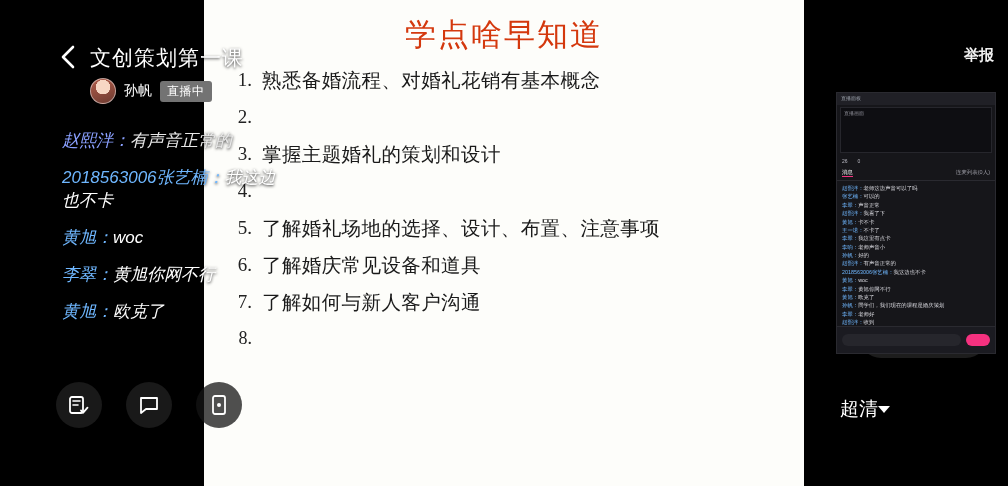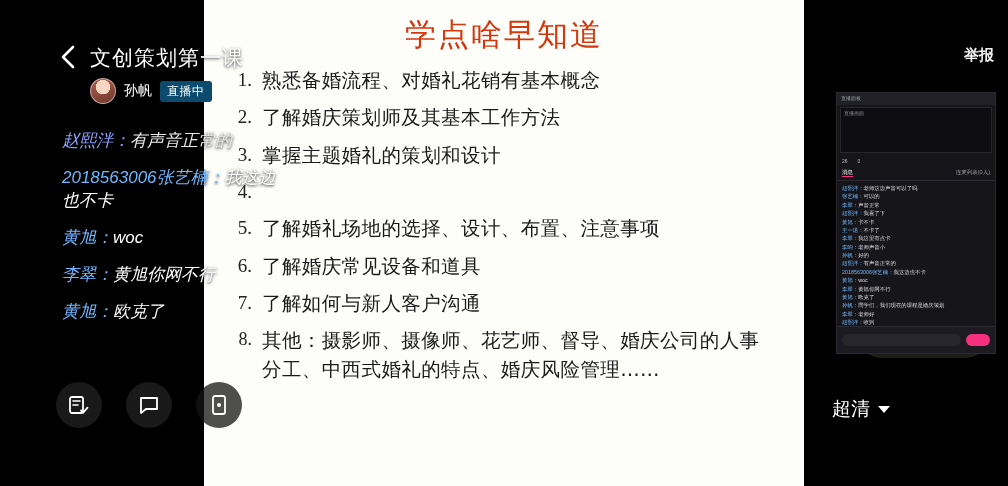--- a/index.html
+++ b/index.html
@@ -24,21 +24,21 @@
   .back-arrow{position:absolute;left:56px;top:44px;width:26px;height:26px;cursor:pointer;}
   .back-arrow svg{display:block;}
   .room-title{position:absolute;left:90px;top:44px;color:#fff;font-size:21px;font-weight:normal;
               letter-spacing:1px;text-shadow:0 1px 3px rgba(0,0,0,.8);}
   .host{position:absolute;left:90px;top:78px;display:flex;align-items:center;gap:8px;}
   .avatar{width:26px;height:26px;border-radius:50%;background:
       radial-gradient(circle at 50% 34%, #f7d7c4 0 36%, rgba(0,0,0,0) 37%),
       linear-gradient(160deg,#b15d4a,#6d3a30);
       border:1px solid rgba(255,255,255,.5);box-sizing:border-box;}
   .host-name{color:#fff;font-size:14px;text-shadow:0 1px 3px rgba(0,0,0,.9);}
-  .live-badge{background:#0c4a6e;color:#fff;font-size:12px;border-radius:3px;padding:2px 7px;
+  .live-badge{background:#737373;color:#fff;font-size:12px;border-radius:3px;padding:2px 7px;
               letter-spacing:.5px;}
   .report{position:absolute;right:14px;top:46px;color:#fff;font-size:15px;opacity:.95;cursor:pointer;
           text-shadow:0 1px 3px rgba(0,0,0,.9);font-weight:bold;}
 
   
   .chat{position:absolute;left:62px;top:130px;width:240px;}
   .chat-line{margin-bottom:14px;font-size:17px;line-height:1.35;text-shadow:0 1px 3px rgba(0,0,0,.9);
              white-space:nowrap;font-style:italic;}
   .cn{color:#6fb7ff;}
   .cn.purple{color:#8aa0ff;}
@@ -46,21 +46,21 @@
   .cm.dim{color:#e8e8e8;}
   .c-wrap{white-space:normal;}
 
   
   .round-btn{position:absolute;bottom:58px;width:46px;height:46px;border-radius:50%;
              background:rgba(40,40,40,.62);display:flex;align-items:center;justify-content:center;
              cursor:pointer;}
   .rb1{left:56px;} .rb2{left:126px;} .rb3{left:196px;background:rgba(20,20,20,.75);}
 
   
-  .quality{position:absolute;right:118px;bottom:64px;display:flex;align-items:center;gap:8px;
+  .quality{position:absolute;right:118px;bottom:64px;display:flex;align-items:center;
            color:#fff;font-size:19px;text-shadow:0 1px 3px rgba(0,0,0,.9);cursor:pointer;}
   .caret{width:0;height:0;border-left:6px solid transparent;border-right:6px solid transparent;
          border-top:7px solid #fff;}
 
   
   .like-wrap{position:absolute;right:16px;bottom:52px;width:62px;height:62px;}
   .like-btn{width:62px;height:62px;border-radius:50%;background:#ffffff;display:flex;
             align-items:center;justify-content:center;box-shadow:0 2px 8px rgba(0,0,0,.5);cursor:pointer;}
   .like-count{position:absolute;right:-2px;top:-18px;background:#ff8a00;color:#fff;font-size:13px;
               border-radius:11px;padding:2px 9px;font-weight:bold;}
@@ -100,21 +100,20 @@
   <div class="slide">
     <div class="slide-inner">
       <div class="slide-title">学点啥早知道</div>
 
       <div class="sl-row">
         <div class="sl-num">1.</div>
         <div class="sl-txt">熟悉备婚流程、对婚礼花销有基本概念</div>
       </div>
       <div class="sl-row">
         <div class="sl-num">2.</div>
-        <div class="sl-txt">了解婚庆策划师及其基本工作方法</div>
       </div>
       <div class="sl-row">
         <div class="sl-num">3.</div>
         <div class="sl-txt">掌握主题婚礼的策划和设计</div>
       </div>
       <div class="sl-row">
         <div class="sl-num">4.</div>
       </div>
       <div class="sl-row">
         <div class="sl-num">5.</div>
@@ -124,24 +123,20 @@
         <div class="sl-num">6.</div>
         <div class="sl-txt">了解婚庆常见设备和道具</div>
       </div>
       <div class="sl-row">
         <div class="sl-num">7.</div>
         <div class="sl-txt">了解如何与新人客户沟通</div>
       </div>
 
       <div class="sl-row sl-last">
         <div class="sl-num">8.</div>
-        <div>
-          <div class="sl-txt">其他：摄影师、摄像师、花艺师、督导、婚庆公司的人事</div>
-          <div class="sl-txt">分工、中西式婚礼的特点、婚庆风险管理……</div>
-        </div>
       </div>
     </div>
   </div>
 
   <div class="back-arrow">
     <svg width="26" height="26" viewBox="0 0 26 26">
         <path d="M17 3 L7 13 L17 23" fill="none" stroke="#ffffff" stroke-width="2.6" stroke-linecap="round" stroke-linejoin="round"></path>
       </svg>
   </div>
   <div class="room-title">文创策划第一课</div>

